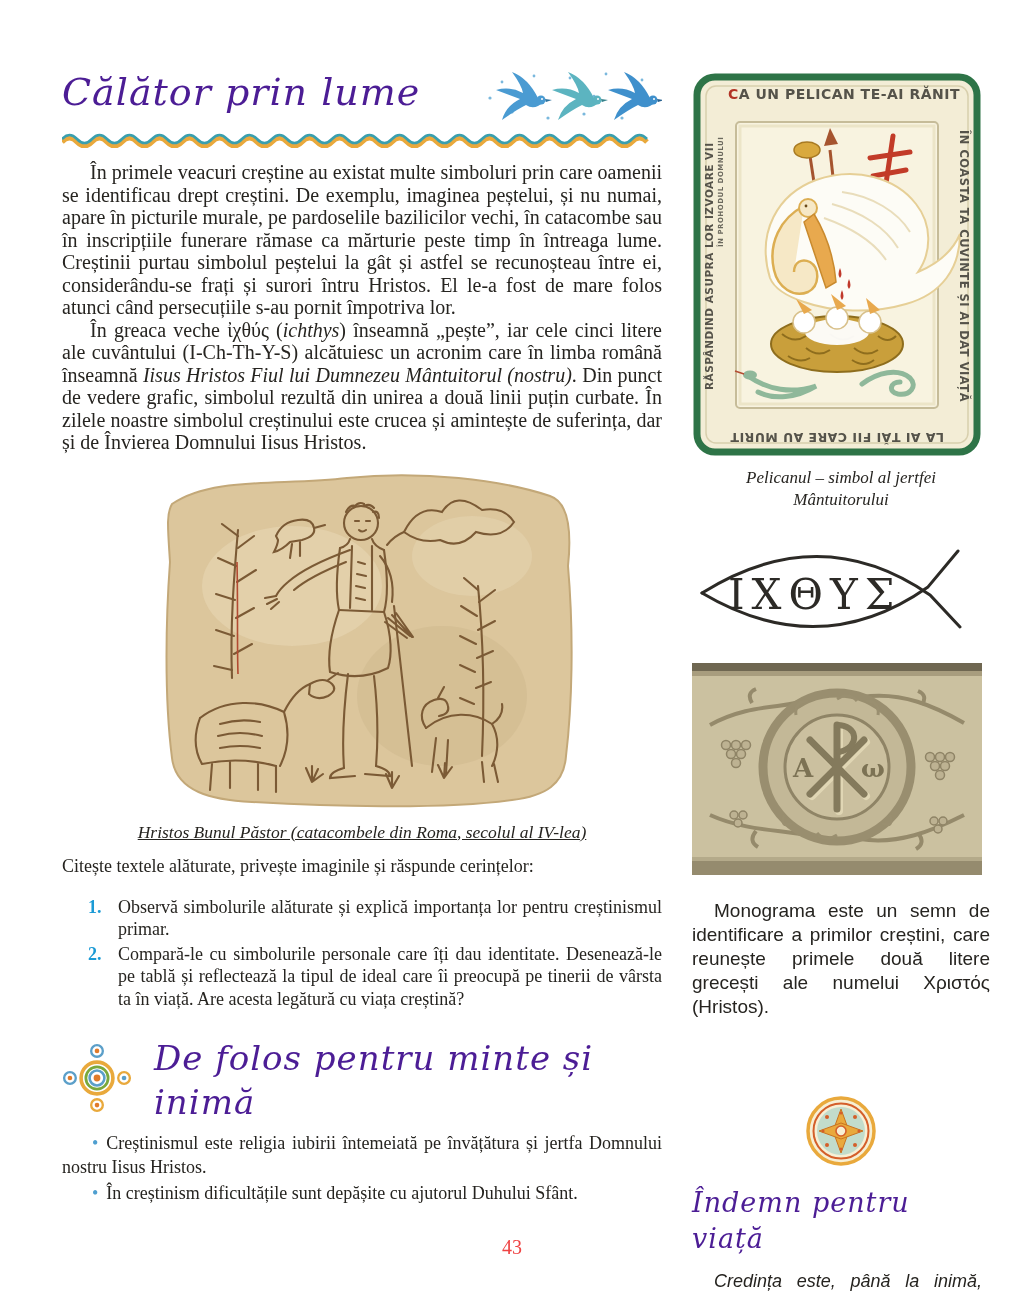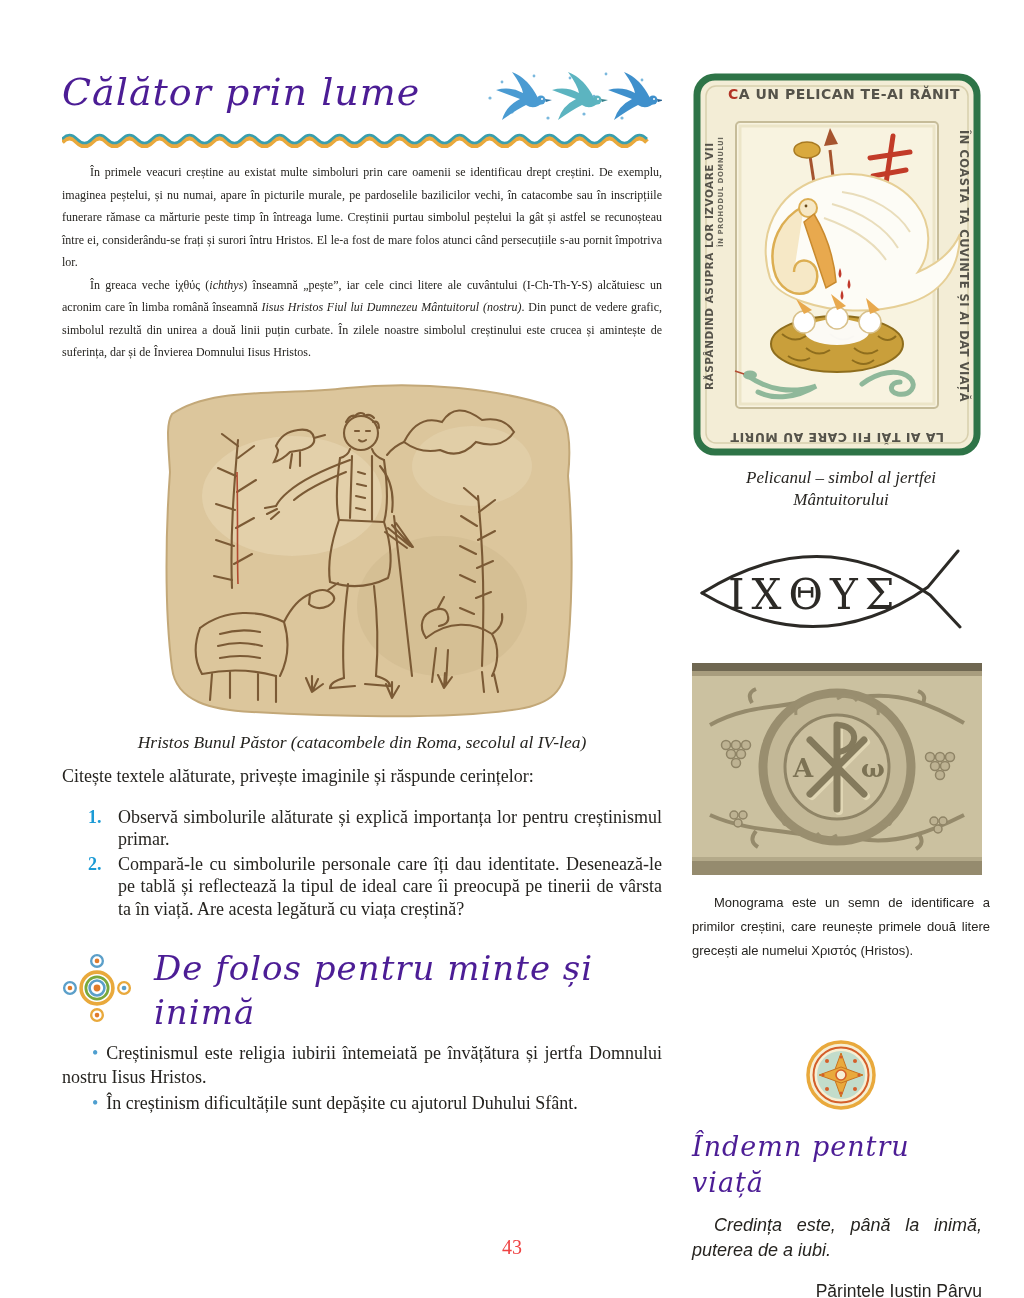--- a/index.html
+++ b/index.html
@@ -7,27 +7,27 @@
         font-family:"Liberation Serif",serif;color:#262420;}
 
   
   .left-col{position:absolute;left:62px;top:66px;width:600px;}
   .hdr-row{position:relative;height:62px;}
   .script-title{font-family:"DejaVu Serif",serif;font-style:italic;color:#4c1d95;
                 font-size:38px;line-height:52px;letter-spacing:1px;}
   .birds{position:absolute;right:0;top:2px;}
   .wave{display:block;margin-top:2px;}
 
-  .body-text{font-size:12px;line-height:22.5px;text-align:justify;margin:0;}
+  .body-text{font-size:20px;line-height:22.5px;text-align:justify;margin:0;}
   .body-text.indent{text-indent:28px;}
   .p1{margin-top:9px;}
   .ital{font-style:italic;}
 
   .shepherd-fig{display:block;margin:12px auto 0 auto;}
-  .fig-caption{margin-top:6px;text-align:center;font-style:italic;font-size:17.5px;color:#262420;}
+  .fig-caption{margin-top:6px;text-align:center;font-style:italic;font-size:17.5px;color:#262420;text-decoration:underline;}
 
   .tasks-intro{margin-top:12px;font-size:18px;line-height:23px;}
   .task-item{position:relative;margin-left:26px;padding-left:30px;font-size:18px;
              line-height:22.5px;text-align:justify;margin-top:2px;}
   .task-num{position:absolute;left:0;top:0;font-weight:bold;color:#1b9ad5;}
 
   .sec-hdr{display:flex;align-items:center;gap:22px;margin-top:26px;}
   .sec-hdr .script-title{font-size:34px;line-height:44px;}
   .bullets{margin-top:8px;}
   .bullet-p{font-size:18px;line-height:23.5px;text-align:justify;text-indent:30px;margin:3px 0 0 0;}
@@ -47,21 +47,21 @@
   .btxt-left{top:44px;left:11px;height:300px;font-size:10.5px;writing-mode:vertical-rl;
              transform:rotate(180deg);text-align:center;}
   .btxt-left-small{top:60px;left:25px;height:120px;font-size:7px;writing-mode:vertical-rl;
              transform:rotate(180deg);text-align:center;color:#6b695e;}
 
   .pelican-caption{margin-top:10px;text-align:center;font-style:italic;font-size:17px;line-height:22px;}
 
   .fish-wrap{margin-top:30px;}
   .monogram-wrap{margin-top:16px;}
 
-  .mono-text{margin-top:12px;font-family:"Liberation Sans",sans-serif;font-size:13px;
+  .mono-text{margin-top:20px;font-family:"Liberation Sans",sans-serif;font-size:19px;
              line-height:24px;text-align:justify;text-indent:22px;width:298px;}
 
   .indemn-hdr{display:flex;align-items:center;gap:14px;margin-top:76px;flex-direction:column;}
   .indemn-hdr .script-title{font-size:27px;line-height:36px;}
 
   .quote{margin-top:12px;font-family:"Liberation Sans",sans-serif;font-style:italic;
          font-size:18px;line-height:25px;text-align:justify;text-indent:22px;width:290px;}
   .quote-author{margin-top:6px;font-family:"Liberation Sans",sans-serif;font-size:17.5px;
                 text-align:right;padding-right:14px;width:290px;}
 

